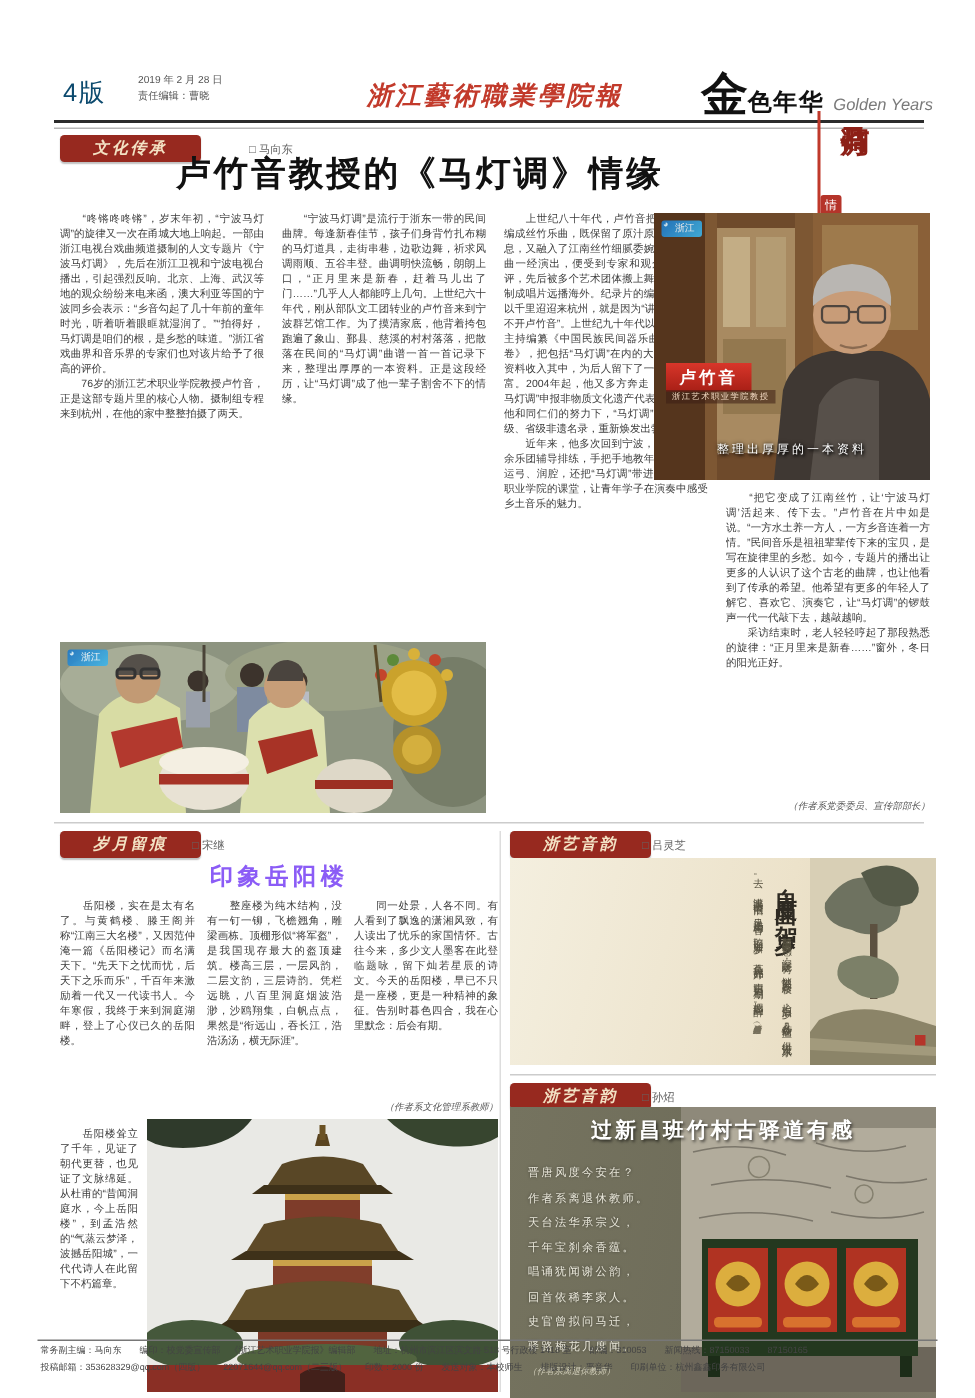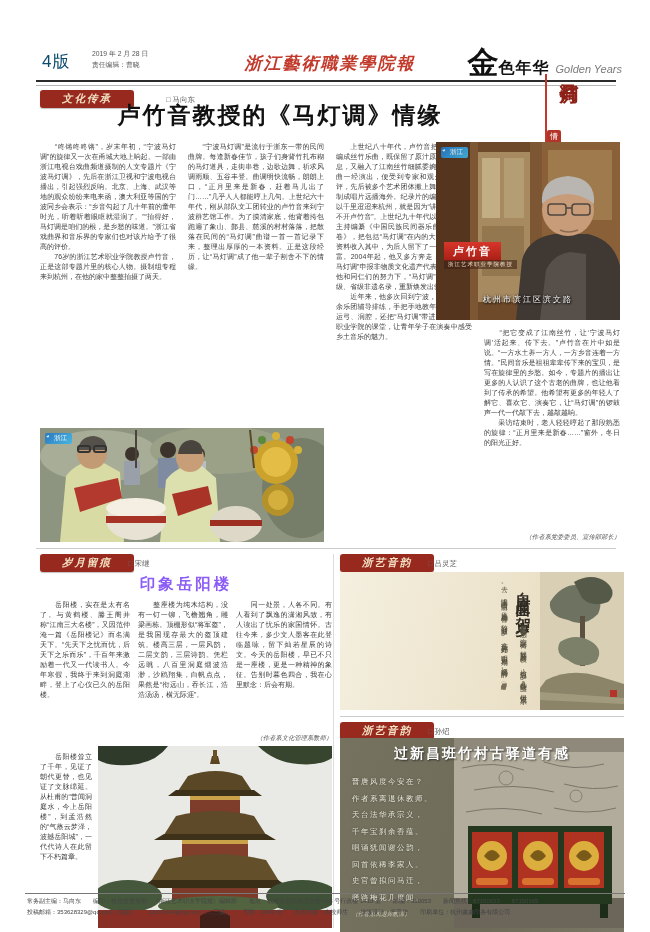--- a/index.html
+++ b/index.html
@@ -139,21 +139,21 @@
       <circle cx="132" cy="68" r="26" fill="#c89c78"></circle>
       <path d="M106 62 Q104 36 132 34 Q160 36 158 62 Q146 52 132 52 Q116 52 106 62 Z" fill="#b9b6b2"></path>
       <rect x="112" y="62" width="18" height="11" rx="3" fill="none" stroke="#4e453e" stroke-width="1.5"></rect>
       <rect x="136" y="62" width="18" height="11" rx="3" fill="none" stroke="#4e453e" stroke-width="1.5"></rect>
       <line x1="130" y1="66" x2="136" y2="66" stroke="#4e453e" stroke-width="1.5"></line>
       <path d="M124 88 Q132 92 142 88" stroke="#8a6a50" stroke-width="1.5" fill="none"></path>
     </svg>
     <div class="tvlogo">浙江</div>
     <div class="pr-name">卢竹音</div>
     <div class="pr-sub">浙江艺术职业学院教授</div>
-    <div class="pr-cap">杭州市滨江区滨文路</div>
+    <div class="pr-cap">整理出厚厚的一本资料</div>
   </div>
 
   <div class="photo photoL">
     <svg width="284" height="114" viewBox="0 0 284 114">
       <rect width="284" height="114" fill="#8d9480"></rect>
       <ellipse cx="60" cy="28" rx="60" ry="26" fill="#a7ad97"></ellipse>
       <ellipse cx="180" cy="22" rx="70" ry="24" fill="#9ba186"></ellipse>
       <ellipse cx="262" cy="60" rx="40" ry="50" fill="#767d68"></ellipse>
       <circle cx="128" cy="22" r="8" fill="#3c332c"></circle>
         <rect x="118" y="30" width="20" height="30" fill="#7e8ba0"></rect>

